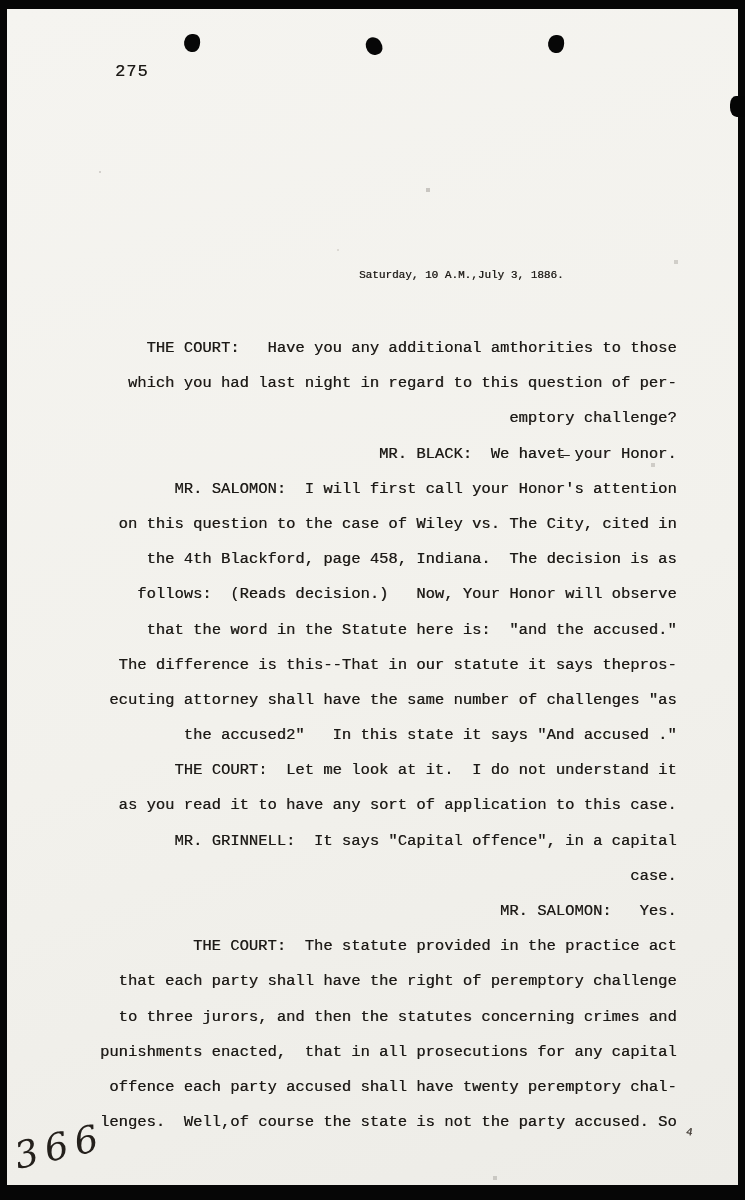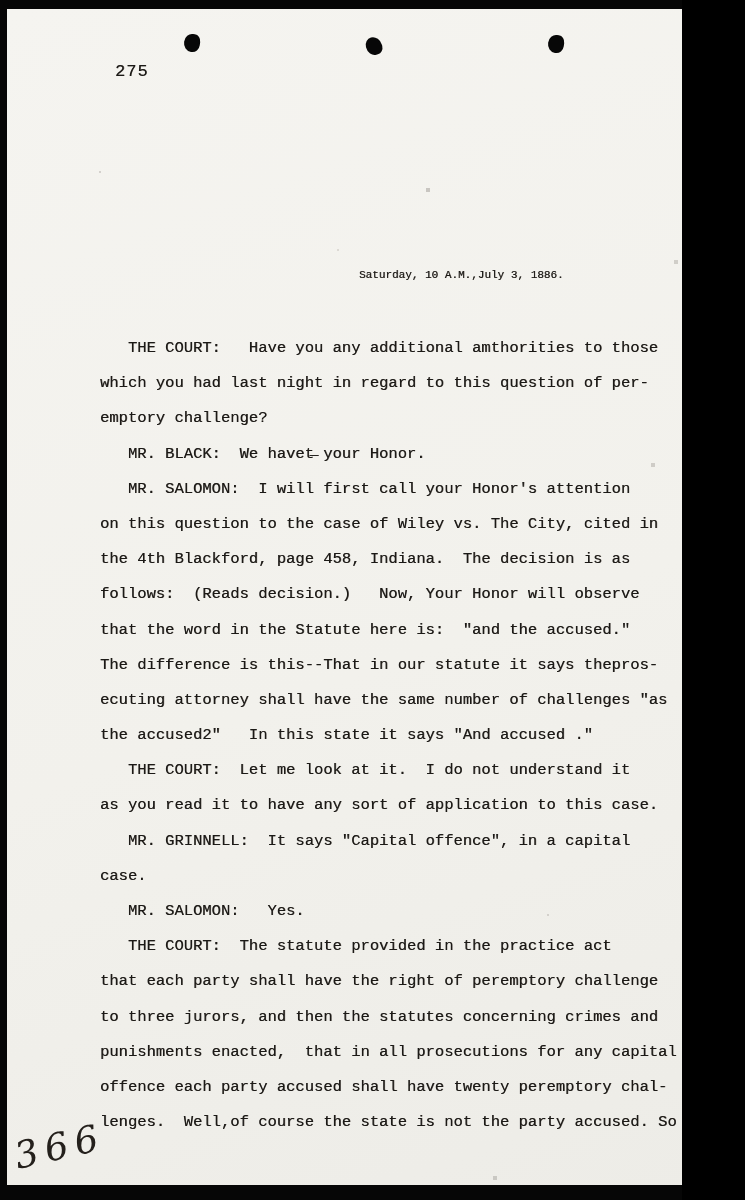--- a/index.html
+++ b/index.html
@@ -2,21 +2,21 @@
 <html><head>
 <meta charset="utf-8">
 <style>
   html, body {
     margin: 0;
     padding: 0;
     background: #000;
   }
   #stage {
     position: relative;
-    width: 682px;
+    width: 745px;
     height: 1200px;
     background: #060606;
     overflow: hidden;
     font-family: "Liberation Mono", monospace;
   }
   
   .paper {
     position: absolute;
     left: 7px;
     top: 9px;
@@ -64,21 +64,21 @@
     top: 269px;
     font-size: 11px;
   }
   .body-text {
     position: absolute;
     left: 100px;
     top: 331px;
     font-size: 15.5px;
     line-height: 35.2px;
   }
-  .body-text .line { height: 35.2px; }
+  .body-text .line { height: 35.2px; text-align: right; }
   .handwritten {
     position: absolute;
     left: 14px;
     top: 1125px;
     font-family: "DejaVu Serif", serif;
     font-style: italic;
     font-size: 37px;
     letter-spacing: 7px;
     color: #24201c;
     transform: rotate(-13deg);

